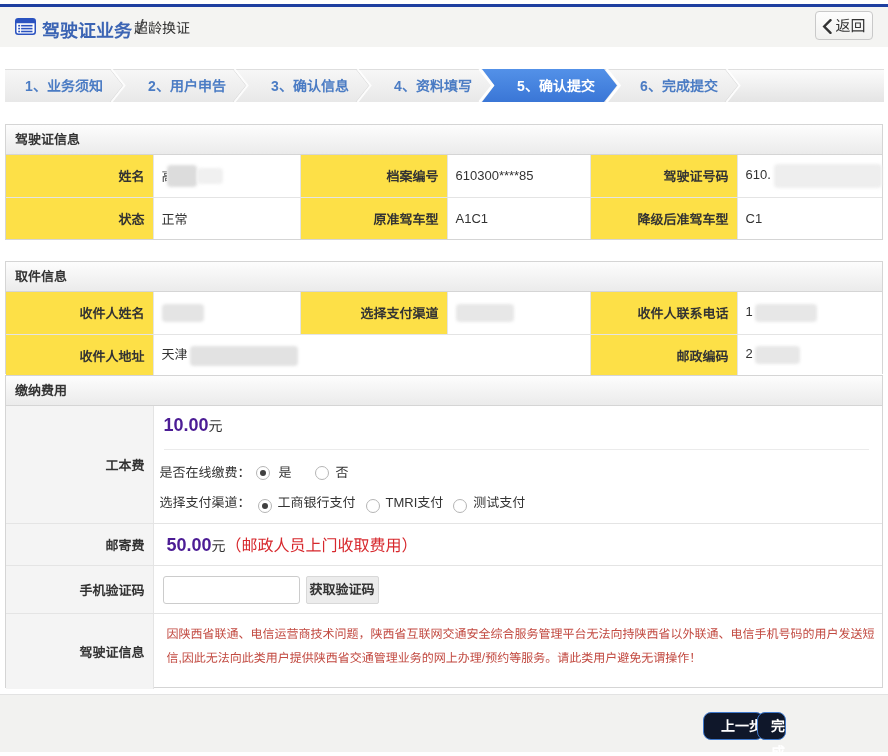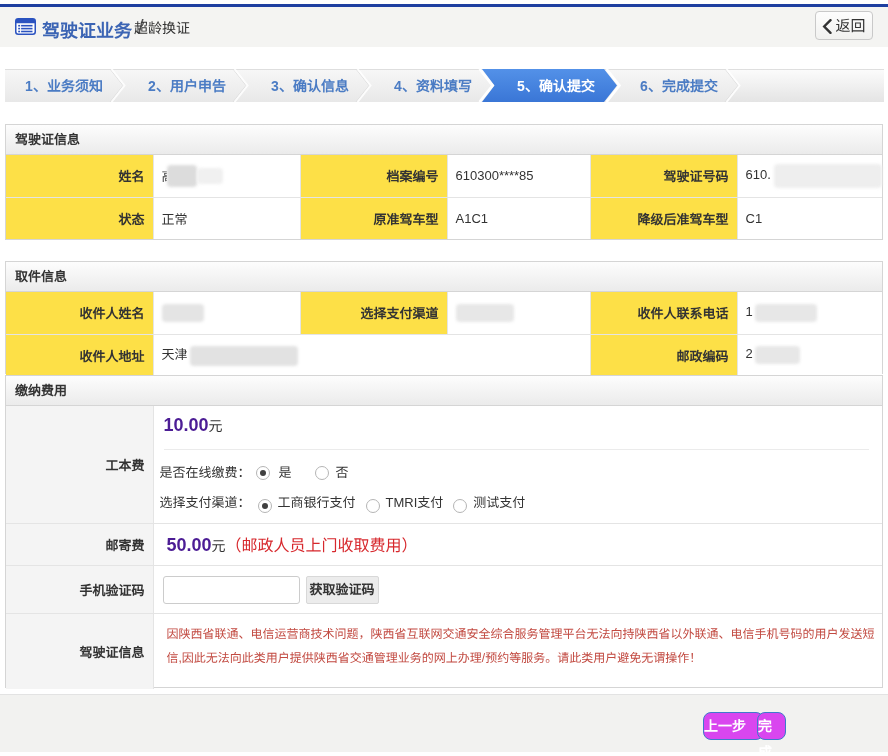--- a/index.html
+++ b/index.html
@@ -40,21 +40,21 @@
 .radio.on::after { content:""; position:absolute; left:3px; top:3px; width:6px; height:6px; border-radius:50%; background:#404040; }
 
 .vinput { position:absolute; left:9px; top:10px; width:137px; height:28px; border:1px solid #cccccc; border-radius:3px; background:#fff; }
 .vbtn { position:absolute; left:152px; top:10px; width:73px; height:28px; background:#ececec; border:1px solid #d8d8d8; border-radius:2px; font-size:13px; font-weight:bold; color:#333; text-align:center; line-height:26px; }
 
 .note { color:#c24a41; font-size:12px; line-height:24px; white-space:nowrap; }
 
 
 .footline { position:absolute; left:0; top:694px; width:888px; height:1px; background:#e3e3e3; }
 .footer { position:absolute; left:0; top:695px; width:888px; height:57px; background:#f2f2f0; }
-.btn-blue { position:absolute; top:17px; height:28px; background:#d946ef; border:1px solid #3f79cc; border-radius:8px; color:#fff; font-size:14px; font-weight:bold; text-align:left; line-height:26px; }
+.btn-blue { position:absolute; top:17px; height:28px; background:#0f172a; border:1px solid #3f79cc; border-radius:8px; color:#fff; font-size:14px; font-weight:bold; text-align:right; line-height:26px; }
 </style>
 </head>
 <body>
 <div class="topbar"></div>
 <div class="header">
   <svg class="icon" width="21" height="17" viewBox="0 0 21 17">
     <rect x="0.75" y="0.75" width="19.5" height="15.5" rx="2.5" fill="#ffffff" stroke="#2b53c0" stroke-width="1.5"></rect>
     <path d="M0.75 3.25 a2.5 2.5 0 0 1 2.5-2.5 h14.5 a2.5 2.5 0 0 1 2.5 2.5 v1.9 h-19.5 z" fill="#2b53c0"></path>
     <rect x="3.2" y="6.9" width="1.9" height="1.6" fill="#2b53c0"></rect>
     <rect x="6.1" y="6.9" width="11.4" height="1.6" fill="#2b53c0"></rect>

